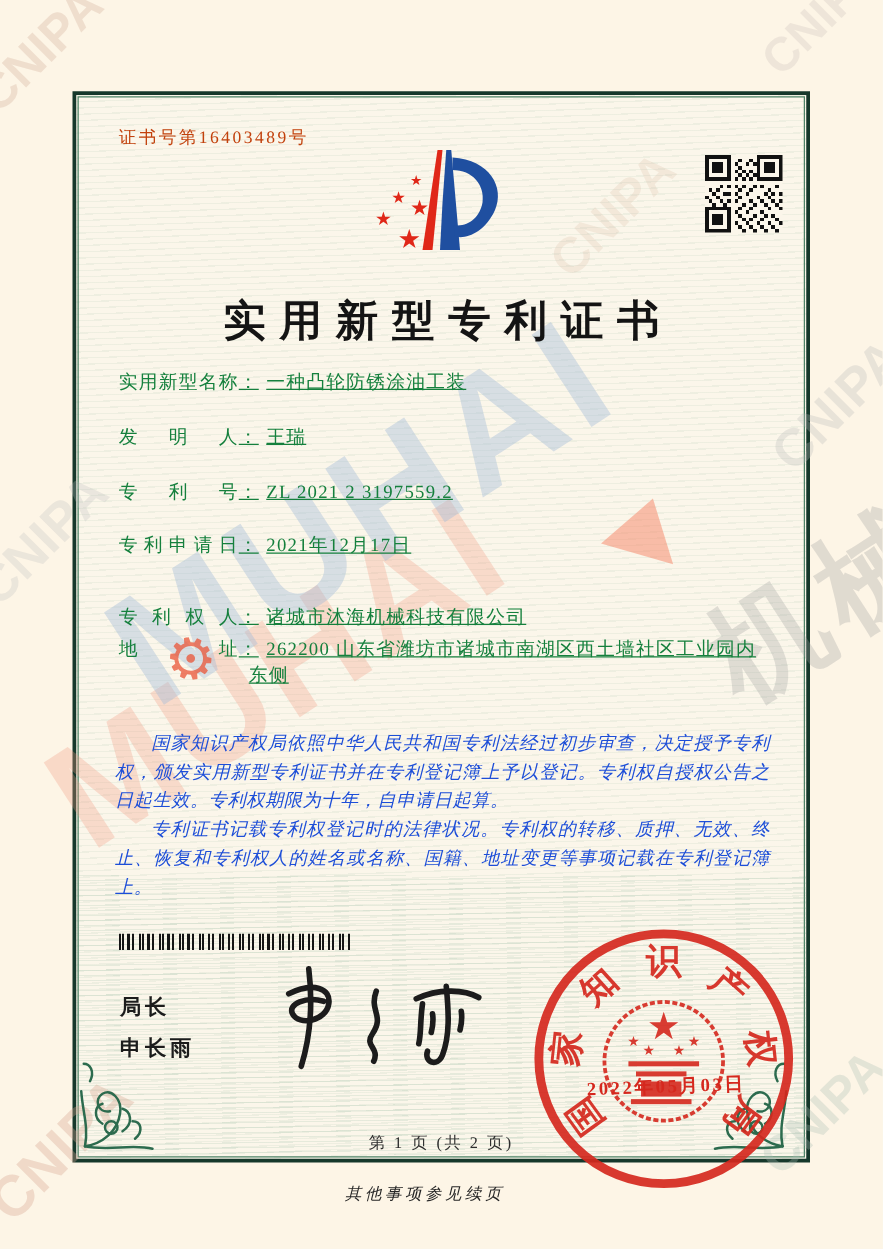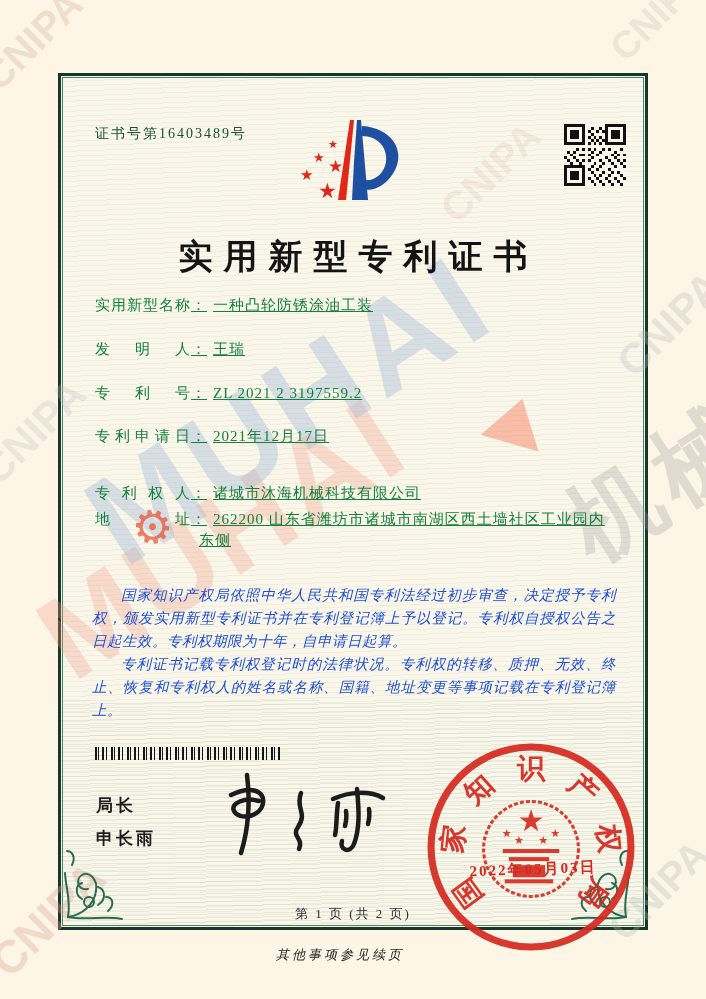--- a/index.html
+++ b/index.html
@@ -45,21 +45,21 @@
   .frame::after{content:"";position:absolute;inset:1px;border:1px solid #4d8266;}
   .frame-bottomband{position:absolute;left:61px;top:700px;width:584px;height:224px;z-index:0;
       background:repeating-linear-gradient(179deg, rgba(120,170,142,.16) 0 1px, transparent 1px 4px);}
 
   .ornament{position:absolute;z-index:3;}
   .orn-bl{left:62px;top:843px;}
   .orn-br{left:558px;top:843px;transform:scaleX(-1);}
 
   
   .content{position:absolute;inset:0;z-index:4;}
-  .cert-no{position:absolute;left:95px;top:125px;font-size:14px;color:#14532d;letter-spacing:2px;}
+  .cert-no{position:absolute;left:95px;top:101px;font-size:14px;color:#c2410c;letter-spacing:2px;}
   .logo{position:absolute;left:280px;top:112px;}
   .qr{position:absolute;left:564px;top:124px;width:62px;height:62px;}
   .title{position:absolute;left:0;top:220px;width:100%;text-align:center;
       font-size:34px;font-weight:bold;color:#141414;letter-spacing:11px;text-indent:11px;margin-top:14px;}
 
   .field{position:absolute;left:95px;font-size:15px;color:#15803d;letter-spacing:1px;white-space:nowrap;text-decoration:underline;}
   .field .lbl{display:inline-block;width:96px;text-align:justify;text-align-last:justify;vertical-align:top;}
   .field .lbl-wide{display:inline-block;vertical-align:top;}
   .field .val{margin-left:6px;}
   .f-name{top:296px;}

